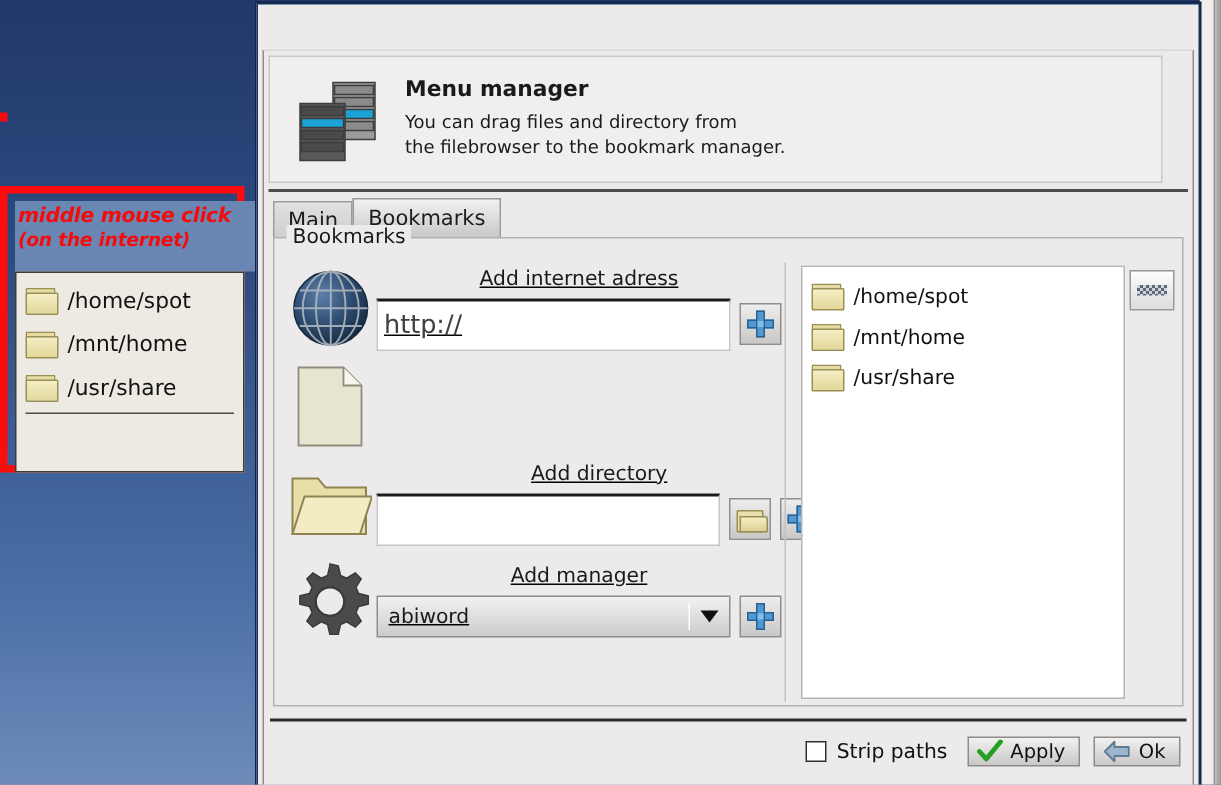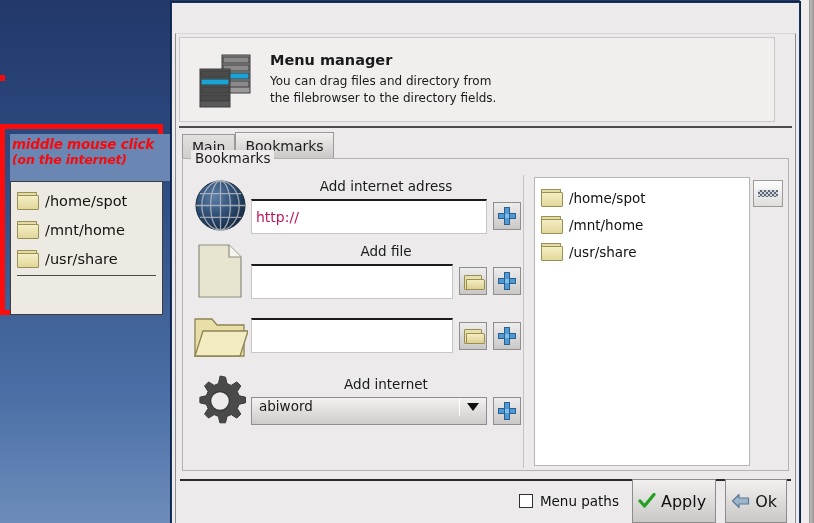--- a/index.html
+++ b/index.html
@@ -118,30 +118,30 @@
   
   #group{
     position:relative;margin:0 6px 0 6px;height:313px;
     border:1px solid #b4b3b1;box-sizing:border-box;background:#eceaea;
   }
   #group-legend{
     position:absolute;left:8px;top:-9px;background:#eceaea;padding:0 4px;
     font-size:13.5px;color:#1a1a1a;
   }
   #group-inner{display:flex;height:100%;padding-top:14px;box-sizing:border-box;}
-  #left-col{width:338px;flex:0 0 338px;padding-left:6px;box-sizing:border-box;}
+  #left-col{width:338px;flex:0 0 338px;padding-left:6px;box-sizing:border-box;text-decoration:underline;}
   .row{display:flex;align-items:center;height:65px;}
   .row-icon{width:62px;flex:0 0 62px;display:flex;align-items:center;justify-content:center;}
   .row-main{flex:1;display:flex;flex-direction:column;align-items:stretch;}
   .row-label{text-align:center;font-size:13.5px;color:#1a1a1a;margin-bottom:5px;}
   .row-controls{display:flex;align-items:center;gap:6px;}
   .txt{
     flex:1;height:26px;box-sizing:border-box;background:#fff;
     border:1px solid #c7c6c4;border-top:2px solid #1b1b1b;
-    font-size:14px;color:#be185d;padding:16px 4px;font-family:inherit;
+    font-size:17px;color:#404040;padding:16px 4px;font-family:inherit;
     outline:none;
   }
   .sqbtn{
     width:28px;height:28px;flex:0 0 28px;box-sizing:border-box;
     background:linear-gradient(180deg,#eeeded 0%,#c9c8c6 100%);
     border:1px solid #8f8e8c;display:flex;align-items:center;justify-content:center;
   }
   .plus{width:18px;height:18px;position:relative;}
   .plus i{position:absolute;background:#4f9ad4;border:1px solid #2a5f8f;box-sizing:border-box;}
   .plus i.h{left:0;top:6px;width:18px;height:6px;}
@@ -154,21 +154,21 @@
   }
   .openfolder .front{
     position:absolute;left:2px;top:5px;width:17px;height:9px;
     background:linear-gradient(180deg,#f6eec2 0%,#ddd095 100%);
     border:1px solid #9a8f52;border-radius:0 2px 1px 1px;
   }
   
   .selbox{
     flex:1;height:28px;box-sizing:border-box;
     background:linear-gradient(180deg,#f3f2f1 0%,#cdcccb 100%);
-    border:1px solid #8f8e8c;display:flex;align-items:flex-start;
+    border:1px solid #8f8e8c;display:flex;align-items:center;
     padding:0 0 0 7px;font-size:13.5px;color:#1a1a1a;position:relative;
   }
   .selbox .caret{
     margin-left:auto;width:26px;display:flex;align-items:center;justify-content:center;
     border-left:1px solid #fff;height:18px;
   }
   .caret-tri{width:0;height:0;border-left:6px solid transparent;border-right:6px solid transparent;border-top:8px solid #111;}
   
   #vdiv{width:1px;background:#c3c2c0;margin:2px 6px 2px 2px;}
   #list-wrap{flex:1;position:relative;padding:4px 0 0 0;}
@@ -191,24 +191,24 @@
     background-size:4px 4px;background-position:0 0,2px 2px;
   }
   
   #bottom-rule{height:2px;background:#2a2a2a;margin:8px 4px 0 4px;}
   #bottombar{display:flex;align-items:center;justify-content:flex-end;height:40px;padding-right:8px;gap:9px;}
   #strip-wrap{display:flex;align-items:center;font-size:13.5px;color:#111;margin-right:4px;}
   #strip-box{
     width:14px;height:14px;border:1px solid #2f2f2f;background:#fff;box-sizing:border-box;margin-right:7px;
   }
   .actbtn{
-    height:44px;box-sizing:border-box;padding:0 9px 0 5px;
+    height:20px;box-sizing:border-box;padding:0 9px 0 5px;
     background:linear-gradient(180deg,#f2f1f0 0%,#c9c8c6 100%);
     border:1px solid #8d8c8a;display:flex;align-items:center;gap:5px;
-    font-size:16px;color:#111;
+    font-size:13px;color:#111;
   }
   .check-ico{width:18px;height:16px;}
   .back-ico{width:19px;height:16px;}
 </style>
 </head>
 <body>
 
 <div id="desktop">
   <div id="red-dot"></div>
 </div>
@@ -267,21 +267,21 @@
             <rect x="7" y="22" width="28" height="6" fill="#4a4a4a"></rect>
             <rect x="7" y="30" width="28" height="6" fill="#19a3d6"></rect>
             <rect x="7" y="38" width="28" height="6" fill="#4a4a4a"></rect>
             <rect x="7" y="46" width="28" height="6" fill="#4a4a4a"></rect>
           </g>
         </svg>
       </span>
       <div id="banner-text">
         <div id="banner-title">Menu manager</div>
         <div id="banner-line1">You can drag files and directory from</div>
-        <div id="banner-line2">the filebrowser to the directory fields.</div>
+        <div id="banner-line2">the filebrowser to the bookmark manager.</div>
       </div>
     </div>
     <div id="banner-rule"></div>
 
     <div id="tabs">
       <div class="tab inactive">Main</div>
       <div class="tab active">Bookmarks</div>
     </div>
 
     <div id="group">
@@ -326,22 +326,31 @@
             </div>
           </div>
 
           <div class="row">
             <div class="row-icon">
               <svg width="50" height="56" viewBox="0 0 50 56">
                 <path d="M4 2 H34 L46 14 V54 H4 Z" fill="#e7e5cf" stroke="#8d8c7e" stroke-width="1.2"></path>
                 <path d="M34 2 V14 H46" fill="#f7f6ee" stroke="#8d8c7e" stroke-width="1.2"></path>
               </svg>
             </div>
+          </div>
+
+          <div class="row">
+            <div class="row-icon">
+              <svg width="56" height="50" viewBox="0 0 56 50">
+                <path d="M3 8 H20 L25 14 H52 V45 H3 Z" fill="#e8dfa8" stroke="#8d8452" stroke-width="1.3"></path>
+                <path d="M3 45 L11 20 H56 L48 45 Z" fill="#f3ecc3" stroke="#8d8452" stroke-width="1.3"></path>
+              </svg>
+            </div>
             <div class="row-main">
-              <div class="row-label">Add file</div>
+              <div class="row-label">Add directory</div>
               <div class="row-controls">
                 <input class="txt" type="text" value="" style="">
                 <div class="sqbtn">
                   <span class="openfolder">
                       <i class="back"></i>
                       <i class="front"></i>
                     </span>
                 </div>
                 <div class="sqbtn">
                   <span class="plus">
@@ -349,54 +358,27 @@
                       <i class="v"></i>
                       <b></b>
                     </span>
                 </div>
               </div>
             </div>
           </div>
 
           <div class="row">
             <div class="row-icon">
-              <svg width="56" height="50" viewBox="0 0 56 50">
-                <path d="M3 8 H20 L25 14 H52 V45 H3 Z" fill="#e8dfa8" stroke="#8d8452" stroke-width="1.3"></path>
-                <path d="M3 45 L11 20 H56 L48 45 Z" fill="#f3ecc3" stroke="#8d8452" stroke-width="1.3"></path>
-              </svg>
-            </div>
-            <div class="row-main">
-              <div class="row-controls">
-                <input class="txt" type="text" value="" style="">
-                <div class="sqbtn">
-                  <span class="openfolder">
-                      <i class="back"></i>
-                      <i class="front"></i>
-                    </span>
-                </div>
-                <div class="sqbtn">
-                  <span class="plus">
-                      <i class="h"></i>
-                      <i class="v"></i>
-                      <b></b>
-                    </span>
-                </div>
-              </div>
-            </div>
-          </div>
-
-          <div class="row">
-            <div class="row-icon">
               <svg width="56" height="56" viewBox="0 0 56 56">
                 <path d="M28 3 l5.5 1.2 1.5 6.4 4.2 1.8 5.6-3.5 4 4 -3.5 5.6 1.8 4.2 6.4 1.5 0 5.6 -6.4 1.5 -1.8 4.2 3.5 5.6 -4 4 -5.6-3.5 -4.2 1.8 -1.5 6.4 -5.6 0 -1.5-6.4 -4.2-1.8 -5.6 3.5 -4-4 3.5-5.6 -1.8-4.2 -6.4-1.5 0-5.6 6.4-1.5 1.8-4.2 -3.5-5.6 4-4 5.6 3.5 4.2-1.8 1.5-6.4 z" fill="#4a4a4a" stroke="#3a3a3a" stroke-width="1"></path>
                 <circle cx="28" cy="28" r="9.5" fill="#eceaea" stroke="#3a3a3a" stroke-width="1.5"></circle>
               </svg>
             </div>
             <div class="row-main">
-              <div class="row-label">Add internet</div>
+              <div class="row-label">Add manager</div>
               <div class="row-controls">
                 <div class="selbox">
                   <span>abiword</span>
                   <span class="caret">
                       <i class="caret-tri"></i>
                     </span>
                 </div>
                 <div class="sqbtn">
                   <span class="plus">
                       <i class="h"></i>
@@ -442,21 +424,21 @@
         </div>
 
       </div>
     </div>
 
     <div id="bottom-rule"></div>
 
     <div id="bottombar">
       <div id="strip-wrap">
         <span id="strip-box"></span>
-        <span>Menu paths</span>
+        <span>Strip paths</span>
       </div>
       <div class="actbtn">
         <span class="check-ico">
           <svg width="18" height="16" viewBox="0 0 18 16">
               <path d="M2 8 L6.5 13 L16 1.5" fill="none" stroke="#23a024" stroke-width="3.2" stroke-linecap="round" stroke-linejoin="round"></path>
             </svg>
         </span>
         <span>Apply</span>
       </div>
       <div class="actbtn">

